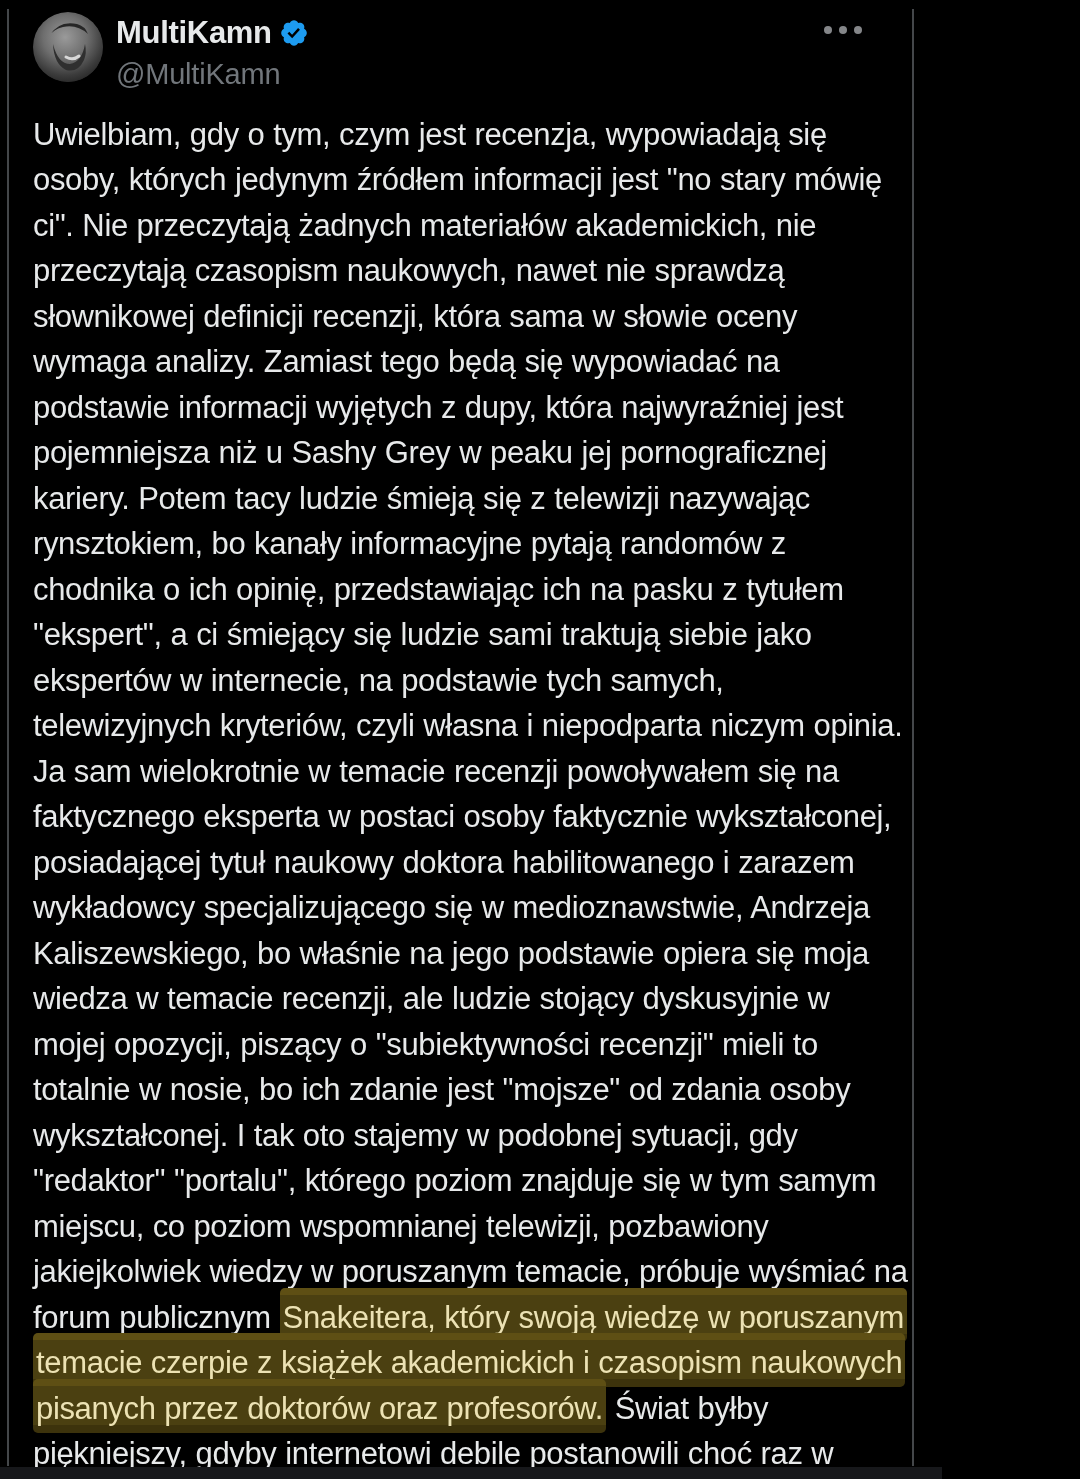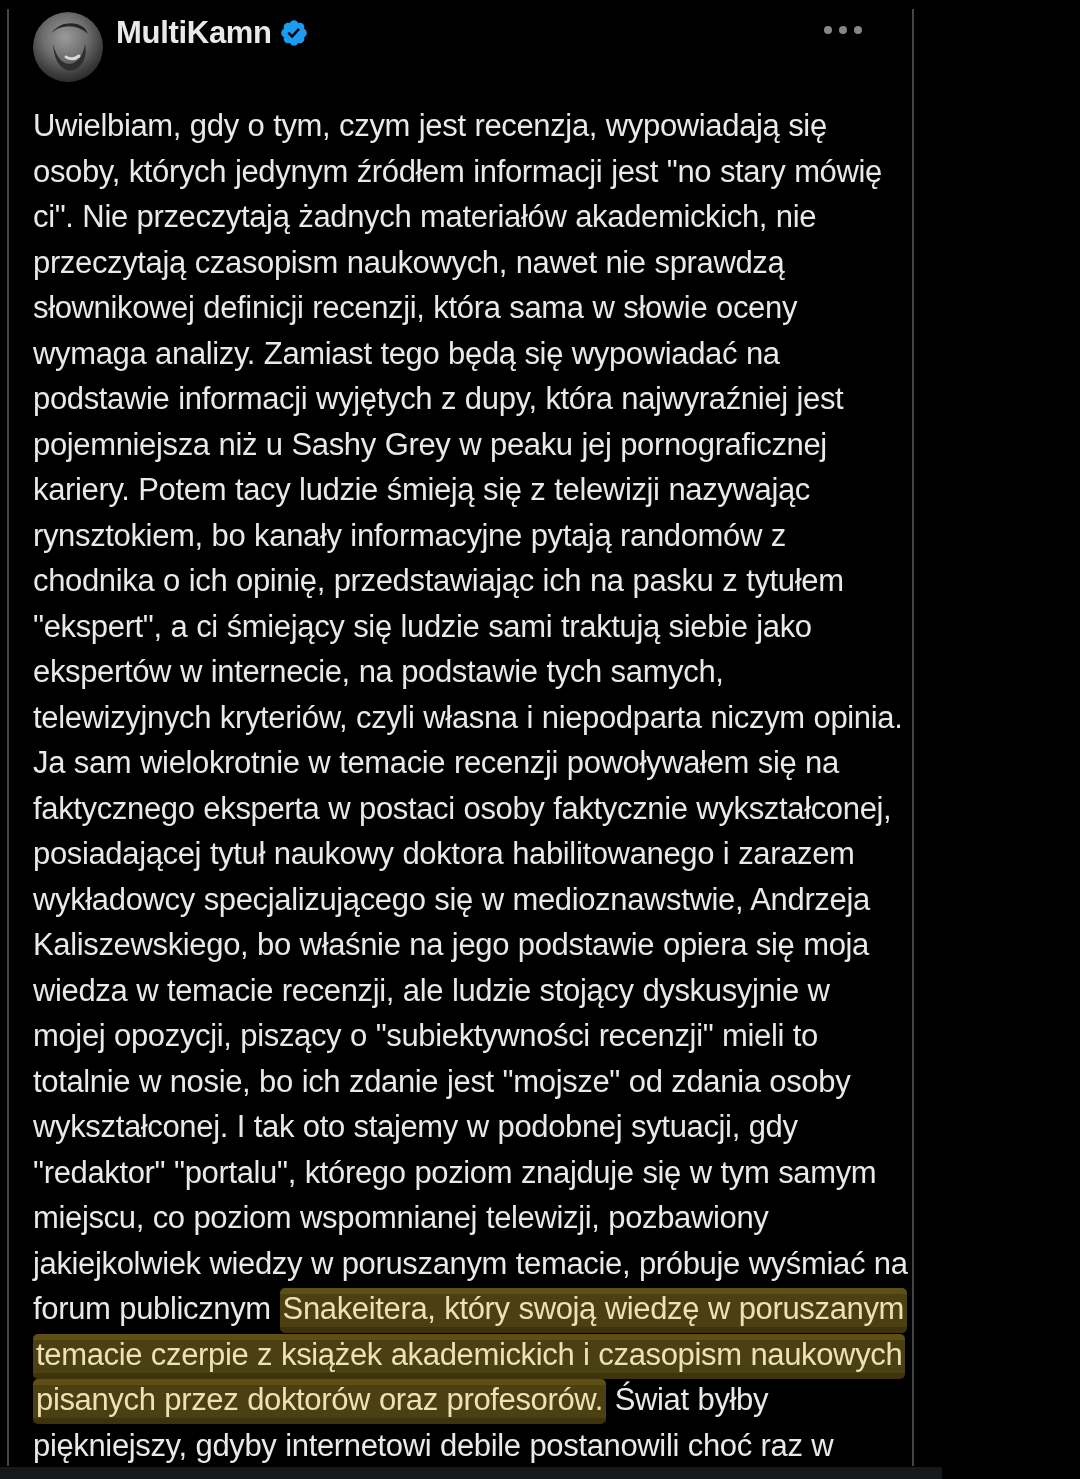--- a/index.html
+++ b/index.html
@@ -37,21 +37,21 @@
     font-size:31px;
     line-height:45.5px;
     letter-spacing:-0.35px;
     color:#e7e9ea;
     max-width:1014px;
     word-spacing:0.5px;
   }
   .hl{
     background-image:linear-gradient(180deg,#5e4f14 0%,#5e4f14 13%,#4b4011 13%,#4b4011 86%,#3d330c 86%,#3d330c 100%);
     color:#ece2b4;
-    padding:3px 3px 7px 3px;
+    padding:12px 3px 7px 3px;
     border-radius:5px;
     -webkit-box-decoration-break:clone;
     box-decoration-break:clone;
     text-align:right;
   }
 
   
   .quote-card{
     display:block;
     margin-top:27px;
@@ -105,20 +105,21 @@
       </div>
       <div class="id-block">
         <div class="name-row">
           <span class="name">MultiKamn</span>
           <span class="badge">
             <svg viewBox="0 0 24 24">
                 <path fill="#1d9bf0" d="M22.25 12c0-1.43-.88-2.67-2.19-3.34.46-1.39.2-2.9-.81-3.91s-2.52-1.27-3.91-.81c-.66-1.31-1.91-2.19-3.34-2.19s-2.67.88-3.33 2.19c-1.4-.46-2.91-.2-3.92.81s-1.26 2.52-.8 3.91c-1.31.67-2.2 1.91-2.2 3.34s.89 2.67 2.2 3.34c-.46 1.39-.21 2.9.8 3.91s2.52 1.26 3.91.81c.67 1.31 1.91 2.19 3.34 2.19s2.68-.88 3.34-2.19c1.39.45 2.9.2 3.91-.81s1.27-2.52.81-3.91c1.31-.67 2.19-1.91 2.19-3.34zm-11.71 4.2L6.8 12.46l1.41-1.42 2.26 2.26 4.8-5.23 1.47 1.36-6.2 6.77z"></path>
               </svg>
           </span>
         </div>
+        <div class="handle">@MultiKamn</div>
       </div>
       <div class="more" title="">
         <i></i>
           <i></i>
           <i></i>
       </div>
     </header>
 
     <div class="body-text"><span>Uwielbiam, gdy o tym, czym jest recenzja, wypowiadają się osoby, których jedynym źródłem informacji jest "no stary mówię ci". Nie przeczytają żadnych materiałów akademickich, nie przeczytają czasopism naukowych, nawet nie sprawdzą słownikowej definicji recenzji, która sama w słowie oceny wymaga analizy. Zamiast tego będą się wypowiadać na podstawie informacji wyjętych z dupy, która najwyraźniej jest pojemniejsza niż u Sashy Grey w peaku jej pornograficznej kariery. Potem tacy ludzie śmieją się z telewizji nazywając rynsztokiem, bo kanały informacyjne pytają randomów z chodnika o ich opinię, przedstawiając ich na pasku z tytułem "ekspert", a ci śmiejący się ludzie sami traktują siebie jako ekspertów w internecie, na podstawie tych samych, telewizyjnych kryteriów, czyli własna i niepodparta niczym opinia. Ja sam wielokrotnie w temacie recenzji powoływałem się na faktycznego eksperta w postaci osoby faktycznie wykształconej, posiadającej tytuł naukowy doktora habilitowanego i zarazem wykładowcy specjalizującego się w medioznawstwie, Andrzeja Kaliszewskiego, bo właśnie na jego podstawie opiera się moja wiedza w temacie recenzji, ale ludzie stojący dyskusyjnie w mojej opozycji, piszący o "subiektywności recenzji" mieli to totalnie w nosie, bo ich zdanie jest "mojsze" od zdania osoby wykształconej. I tak oto stajemy w podobnej sytuacji, gdy "redaktor" "portalu", którego poziom znajduje się w tym samym miejscu, co poziom wspomnianej telewizji, pozbawiony jakiejkolwiek wiedzy w poruszanym temacie, próbuje wyśmiać na forum publicznym </span><span class="hl">Snakeitera, który swoją wiedzę w poruszanym temacie czerpie z książek akademickich i czasopism naukowych pisanych przez doktorów oraz profesorów.</span><span> Świat byłby piękniejszy, gdyby internetowi debile postanowili choć raz w swoich życiu zaakceptować wiedzę poprzez przeczytanie materiałów naukowych, zamiast srać na klawiaturę pierdoląc absolutną głupotę negując przy tym naukowe fakty.</span></div>
 

